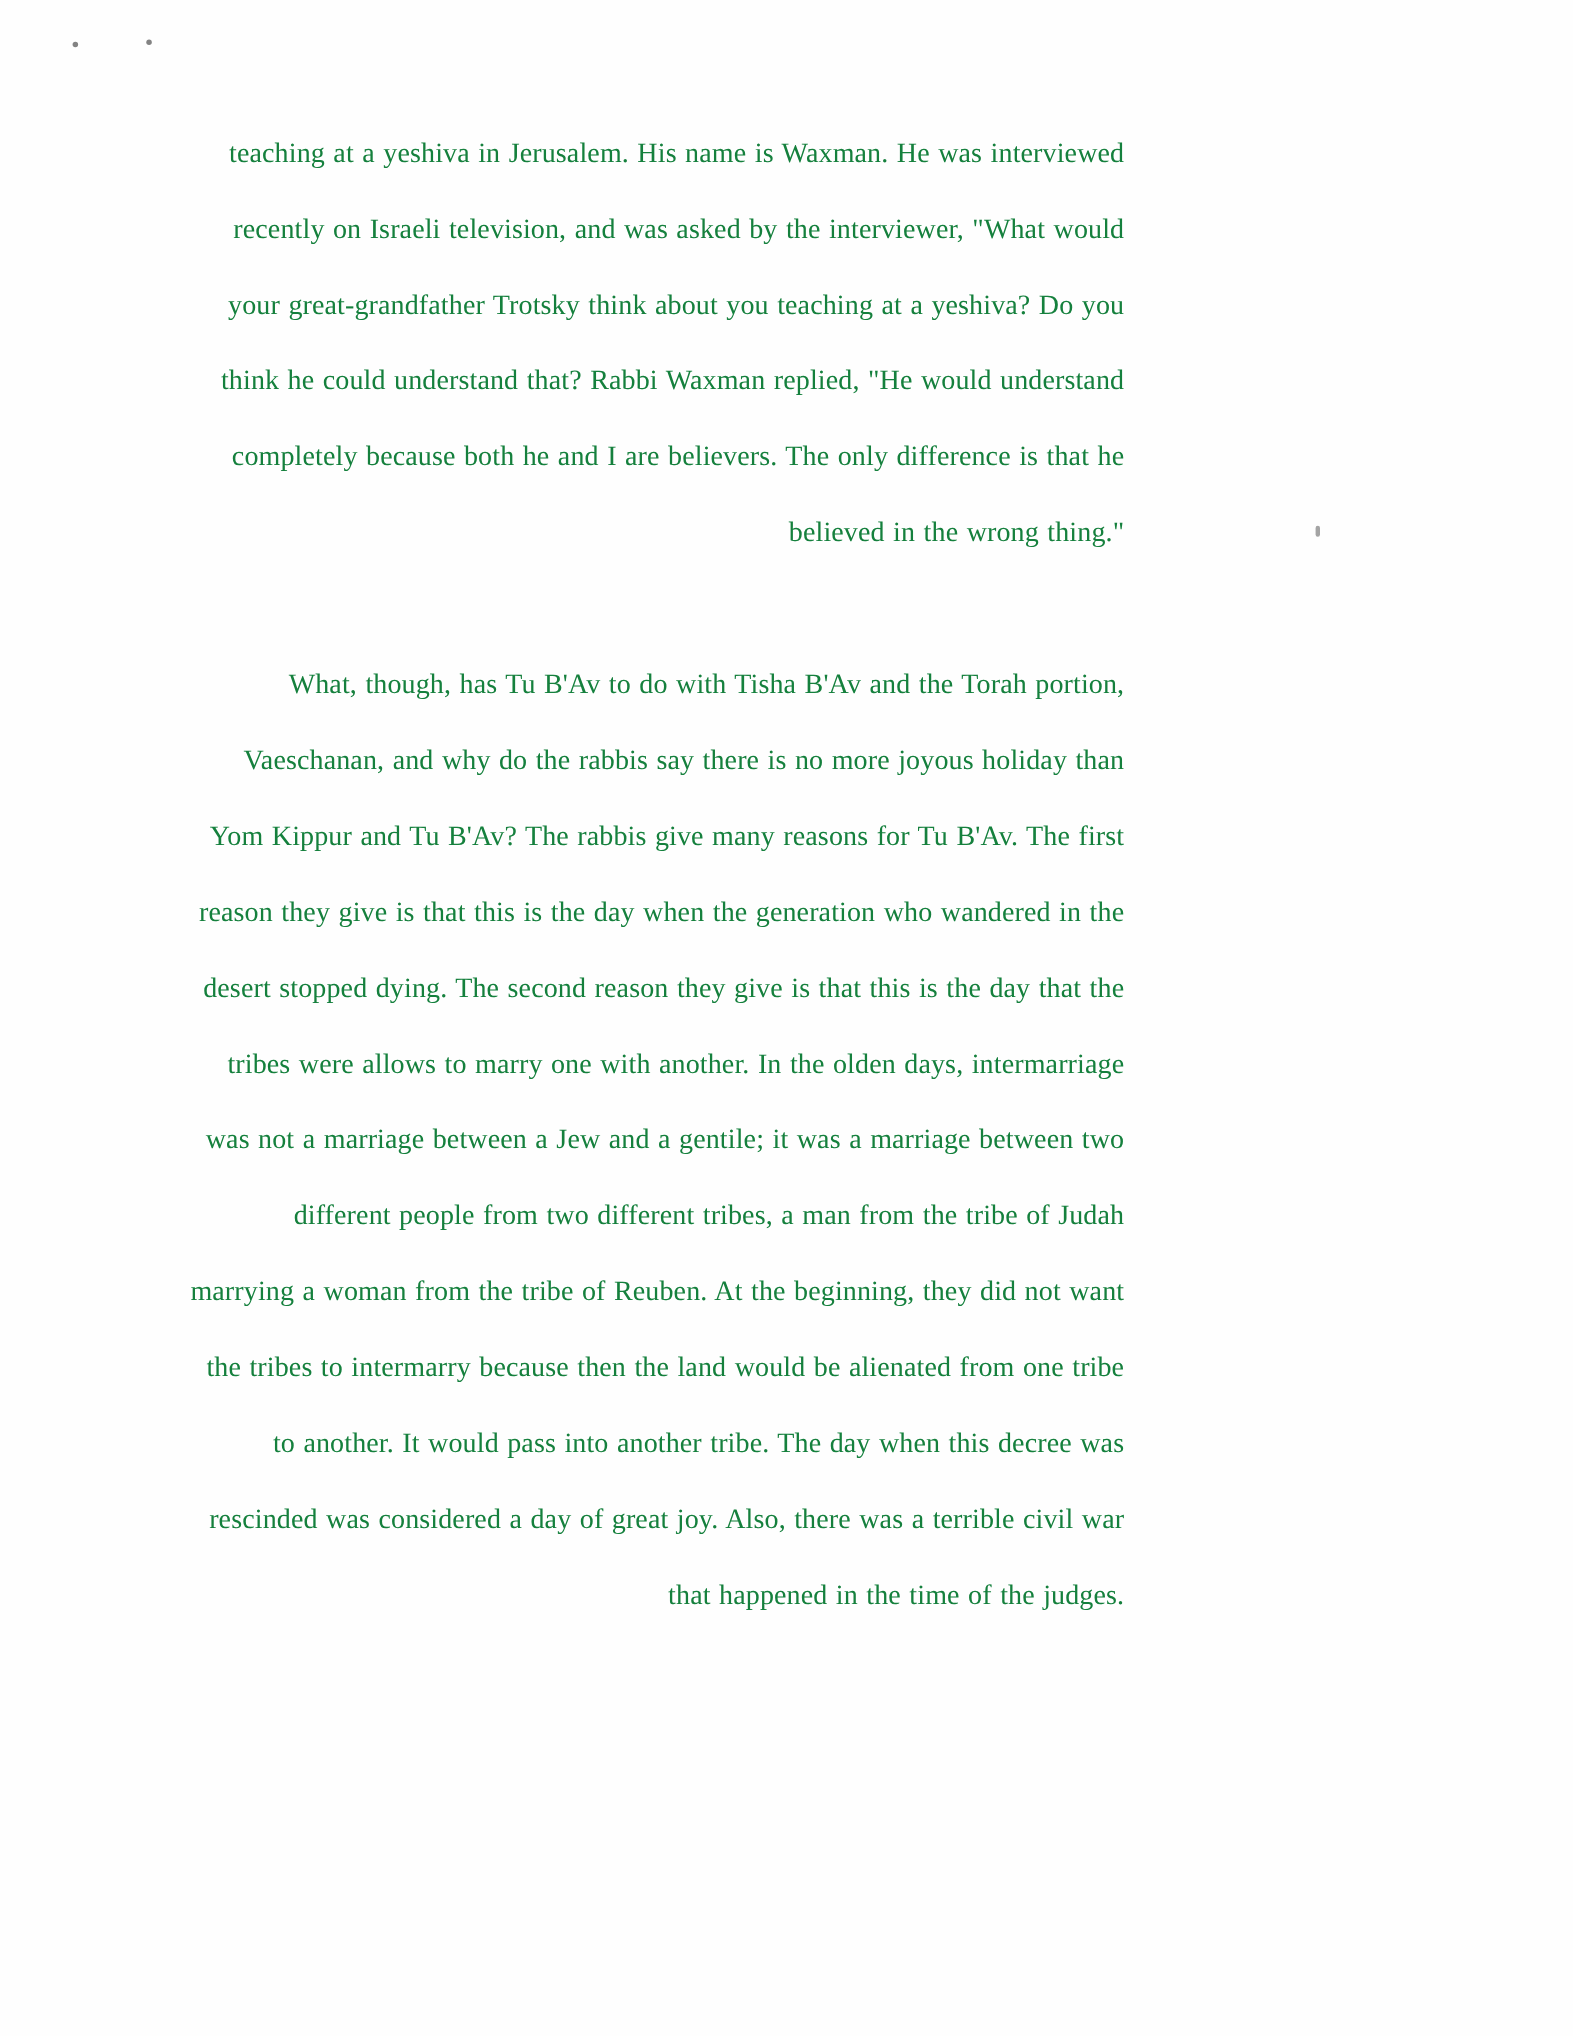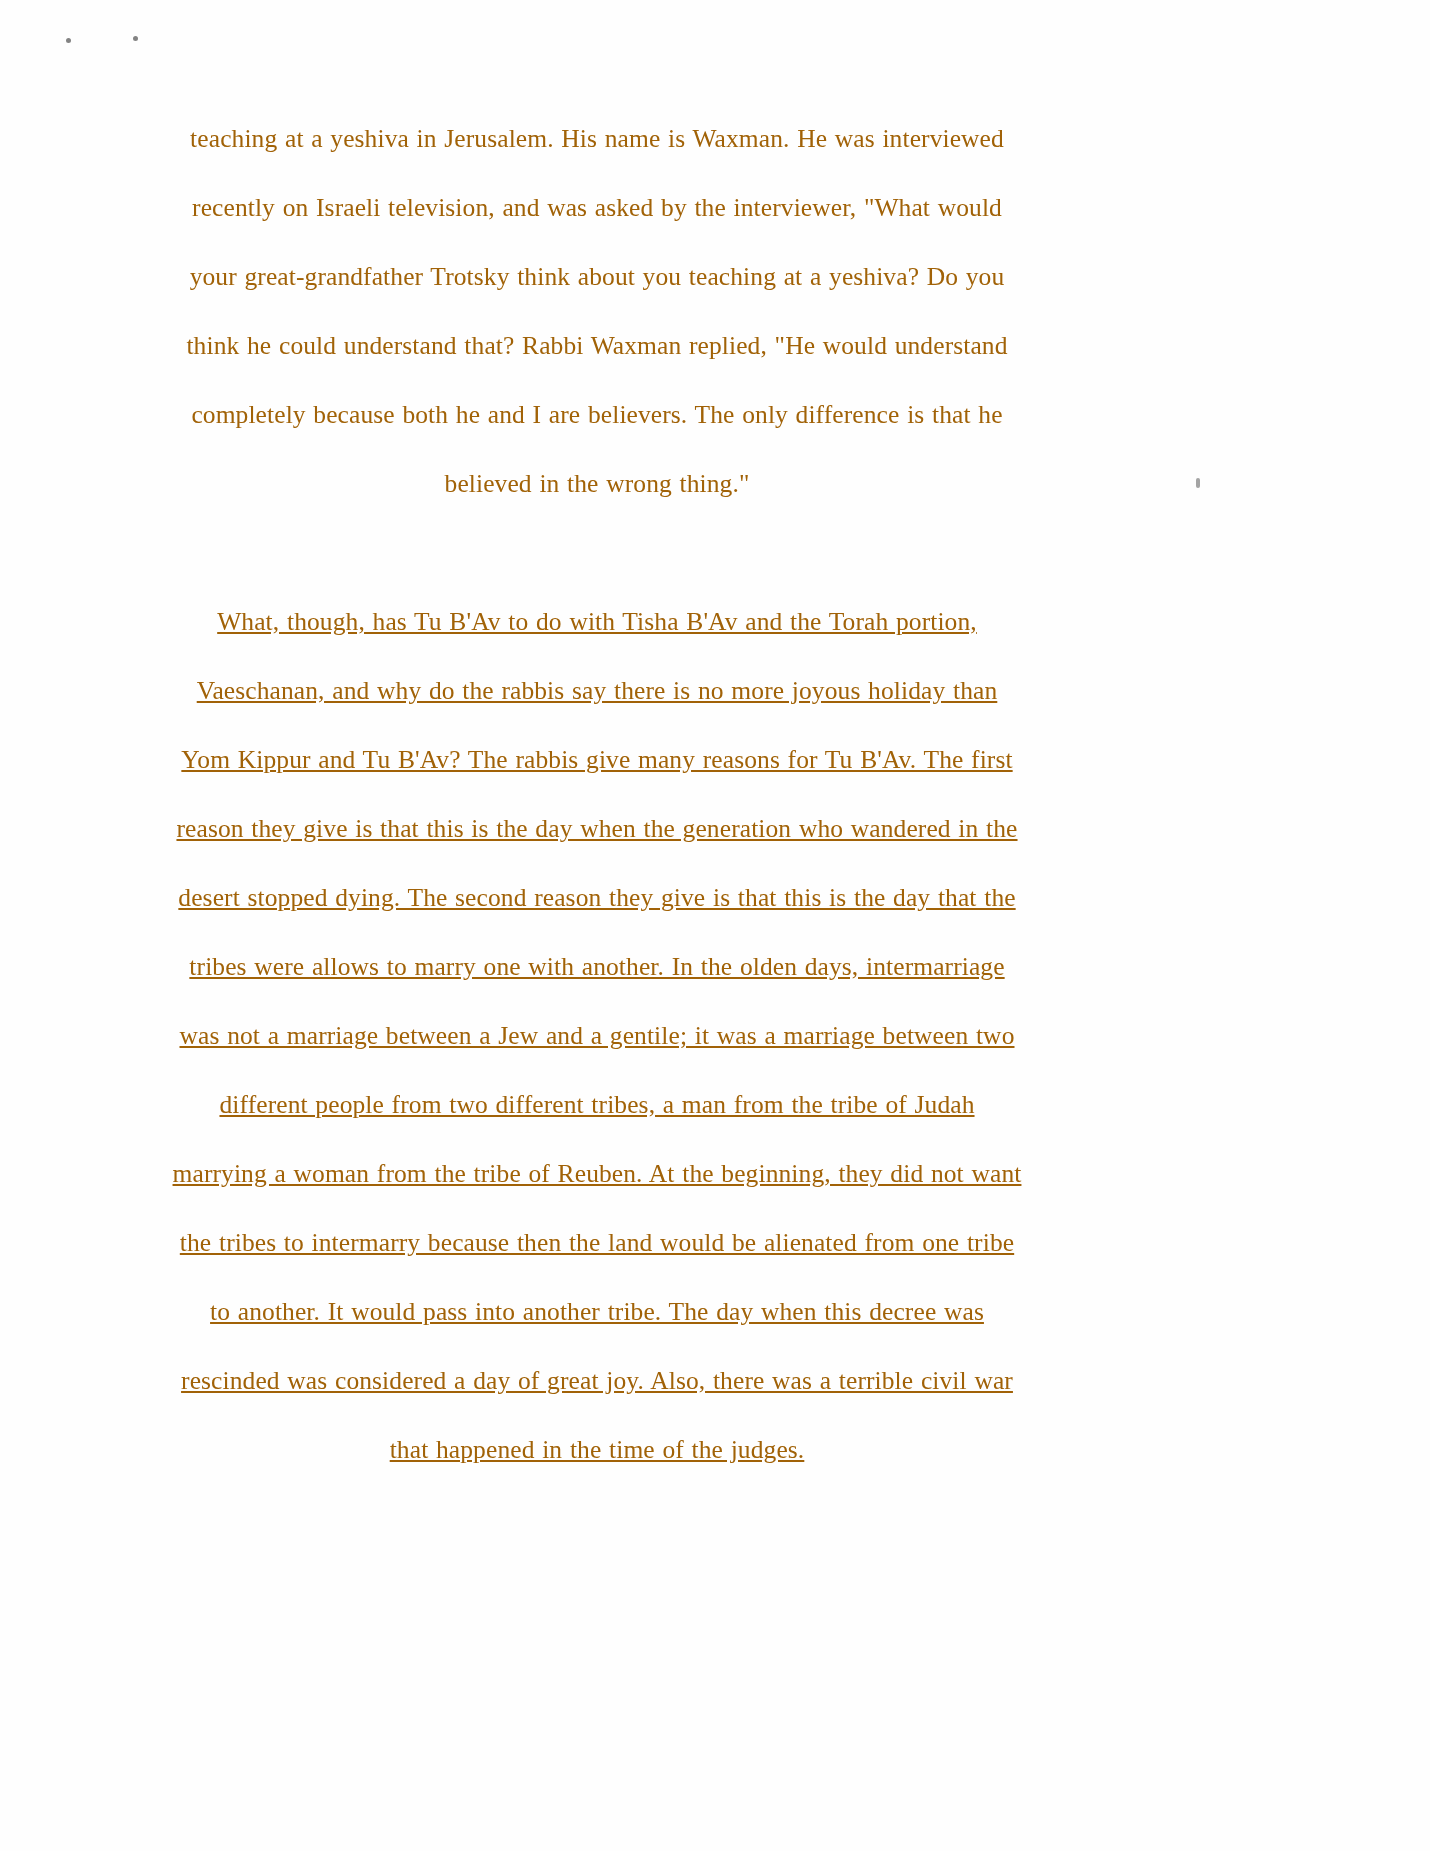--- a/index.html
+++ b/index.html
@@ -36,28 +36,27 @@
   .doc-body {
     position: absolute;
     left: 172px;
     top: 104px;
     width: 850px;
   }
   p.para {
     margin: 0;
     font-size: 25.5px;
     line-height: 69px;
-    text-align: center;
+    text-align: right;
     letter-spacing: .1px;
     word-spacing: 1.2px;
-    color: #a16207;
+    color: #15803d;
   }
   p.para + p.para {
     margin-top: 69px;
-    text-decoration: underline;
   }
 </style>
 </head>
 <body>
 
 <div class="page">
 
   <span class="speck s1"></span>
   <span class="speck s2"></span>
   <span class="speck s3"></span>

